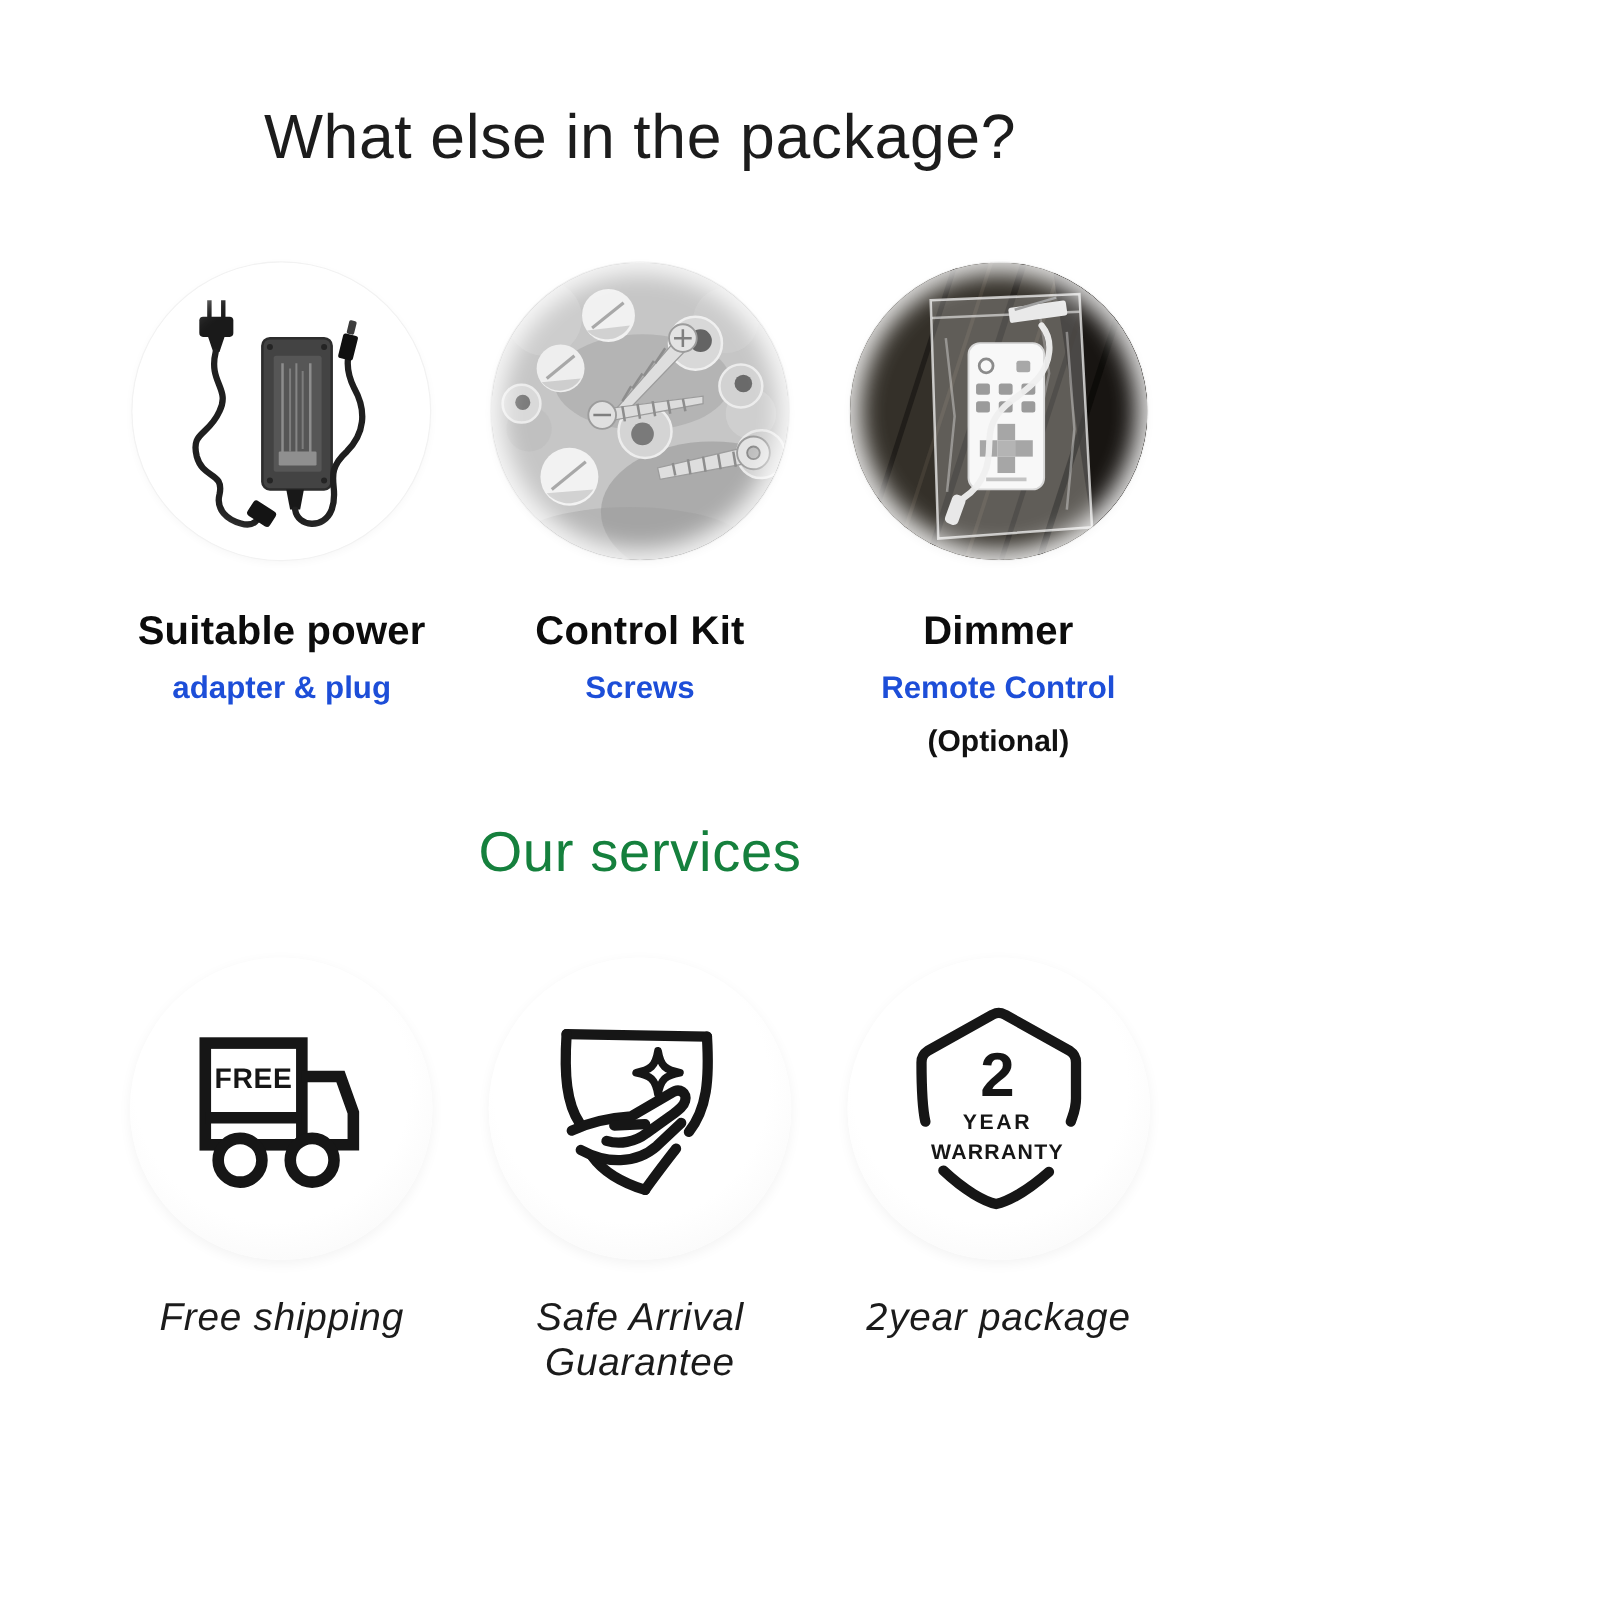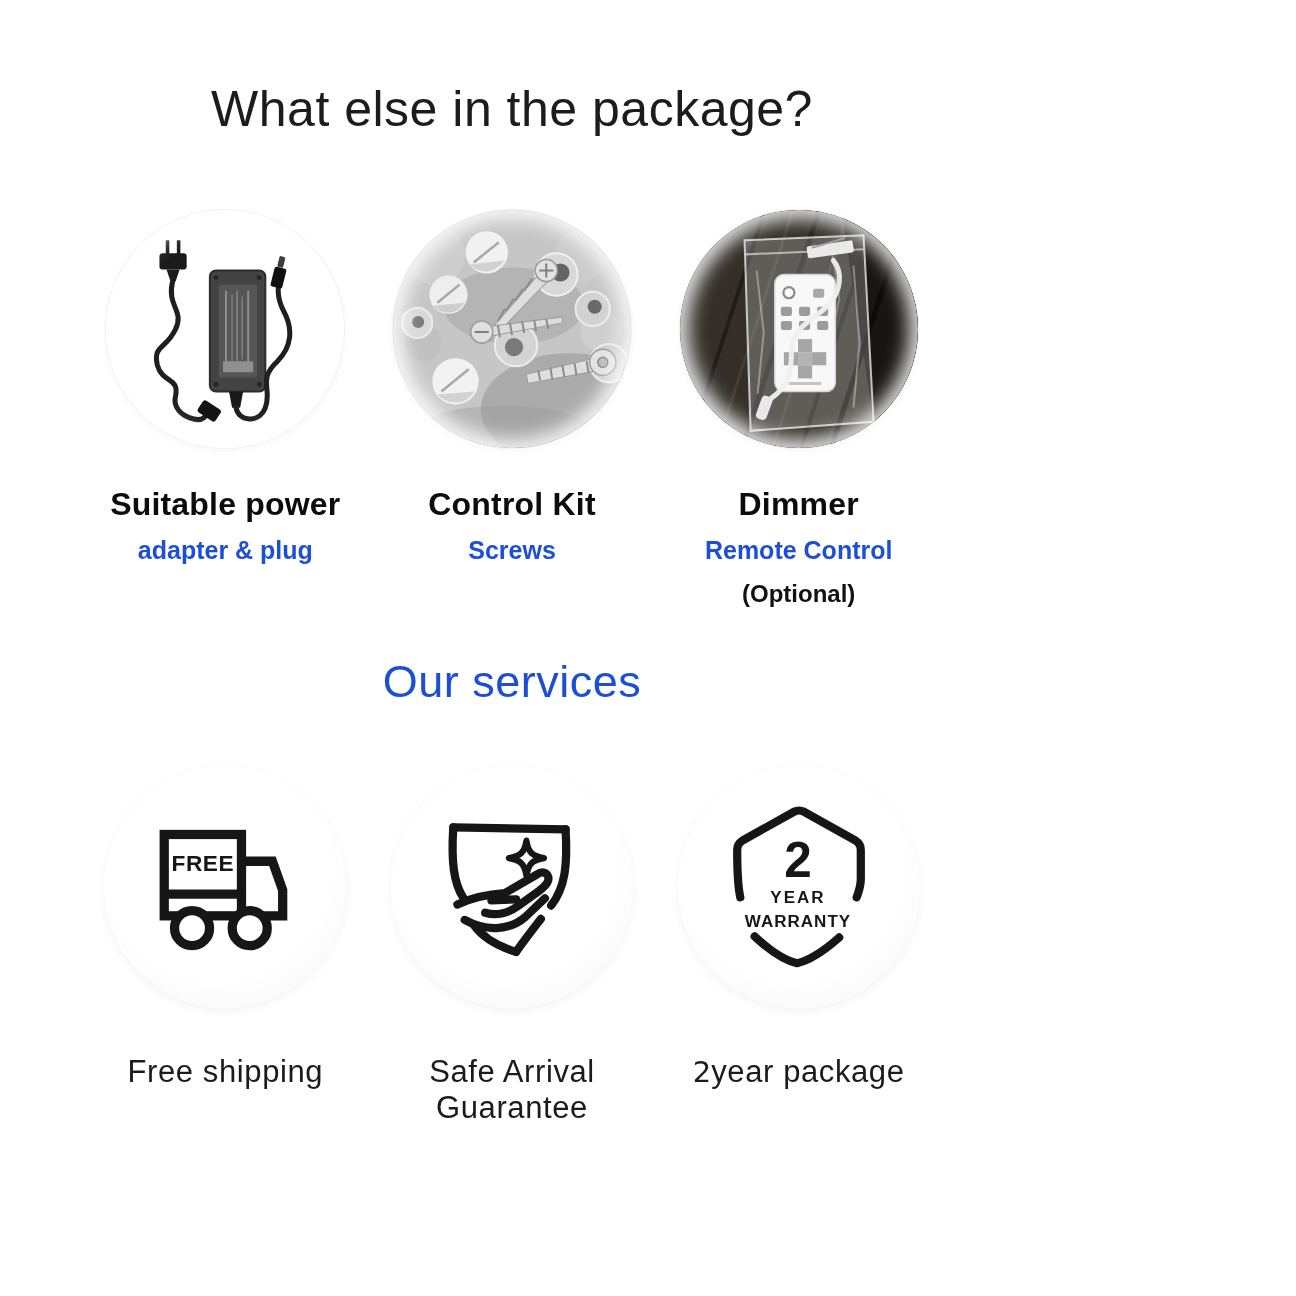--- a/index.html
+++ b/index.html
@@ -44,34 +44,34 @@
     letter-spacing:.2px;text-align:center;
   }
   .item-sub{
     margin-top:13px;font-size:25px;font-weight:700;color:#1d4ed8;text-align:left;
   }
   .item-note{
     margin-top:15px;font-size:24px;font-weight:700;color:#111;text-align:center;
   }
   .services-title{
     margin:0;margin-top:48px;
-    text-align:center;font-size:45px;font-weight:400;color:#1d4ed8;
+    text-align:center;font-size:45px;font-weight:400;color:#15803d;
     letter-spacing:.5px;
   }
   .service-circle{
     width:242px;height:242px;border-radius:50%;
     display:flex;align-items:center;justify-content:center;
     background:radial-gradient(circle at 47% 42%, #ffffff 58%, #fbfbfb 74%, #ededed 96%, #f6f6f6 100%);
     box-shadow:0 3px 10px rgba(0,0,0,.05);
     text-decoration:underline;
   }
   .service-circle svg{display:block;width:206px;height:206px;}
   .service-label{
-    margin-top:46px;font-size:31px;font-weight:400;color:#1b1b1b;
-    letter-spacing:.6px;text-align:center;
+    margin-top:28px;font-size:31px;font-weight:400;color:#1b1b1b;
+    letter-spacing:.6px;text-align:center;font-style:italic;
   }
   .num-prefix{
     font-family:"DejaVu Sans", sans-serif;
     font-size:29px;letter-spacing:0;
   }
 </style>
 </head>
 <body>
 
 <div class="canvas">

